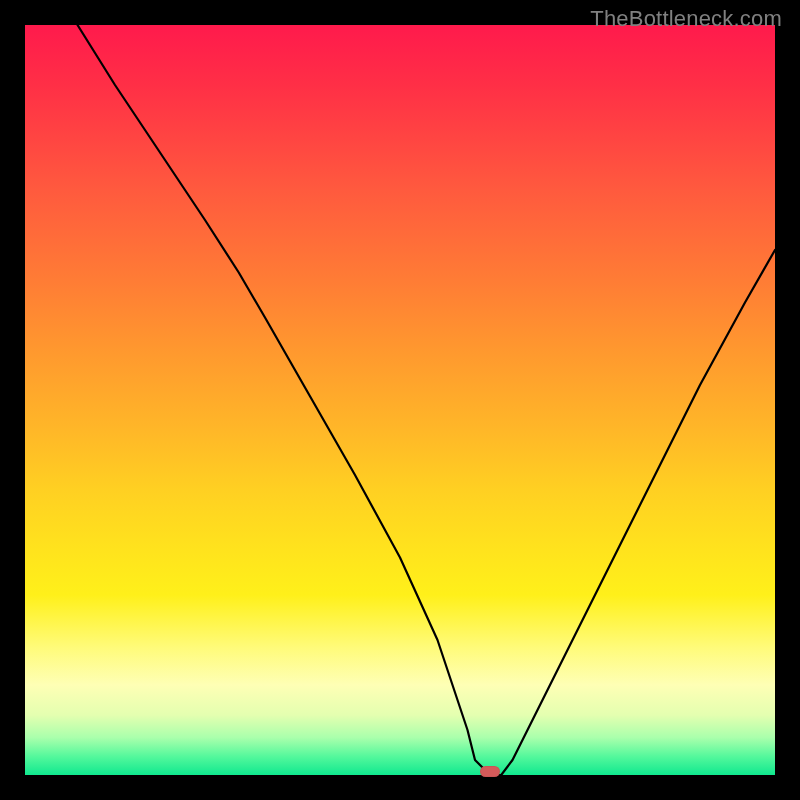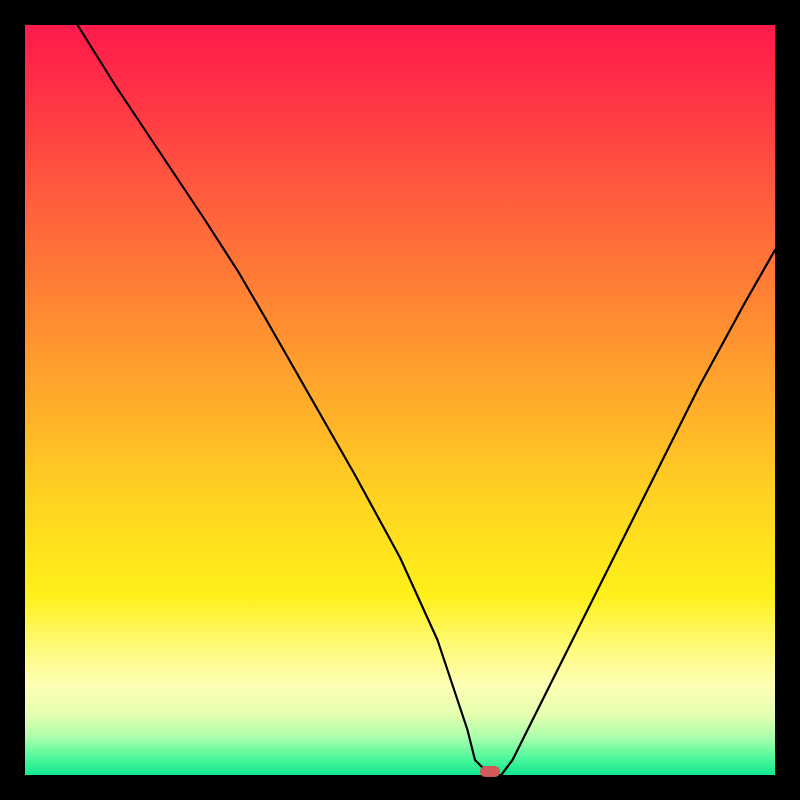--- a/index.html
+++ b/index.html
@@ -66,20 +66,21 @@
     border-radius: 6px;
     background: #d45a5a;
     box-shadow: 0 0 0 1px rgba(0,0,0,0.05) inset;
   }
 </style>
 </head>
 <body>
 
 <div class="frame">
 
+  <div class="watermark">TheBottleneck.com</div>
 
   <div class="plot">
     <svg class="curve" viewBox="0 0 750 750" preserveAspectRatio="none">
       <path fill="none" stroke="#000" stroke-width="2.2" stroke-linecap="round" stroke-linejoin="round" d="M52.50 0.00 L90.00 60.00 L135.00 127.50 L180.00 195.00 L213.75 247.50 L240.00 292.50 L285.00 371.25 L330.00 450.00 L375.00 532.50 L412.50 615.00 L427.50 660.00 L442.50 705.00 L450.00 735.00 L465.00 750.00 L476.25 750.00 L487.50 735.00 L510.00 690.00 L540.00 630.00 L585.00 540.00 L630.00 450.00 L675.00 360.00 L720.00 277.50 L750.00 225.00"></path>
     </svg>
     <div class="marker" style="left: 455px; top: 740.5px;"></div>
   </div>
 
 </div>
 

